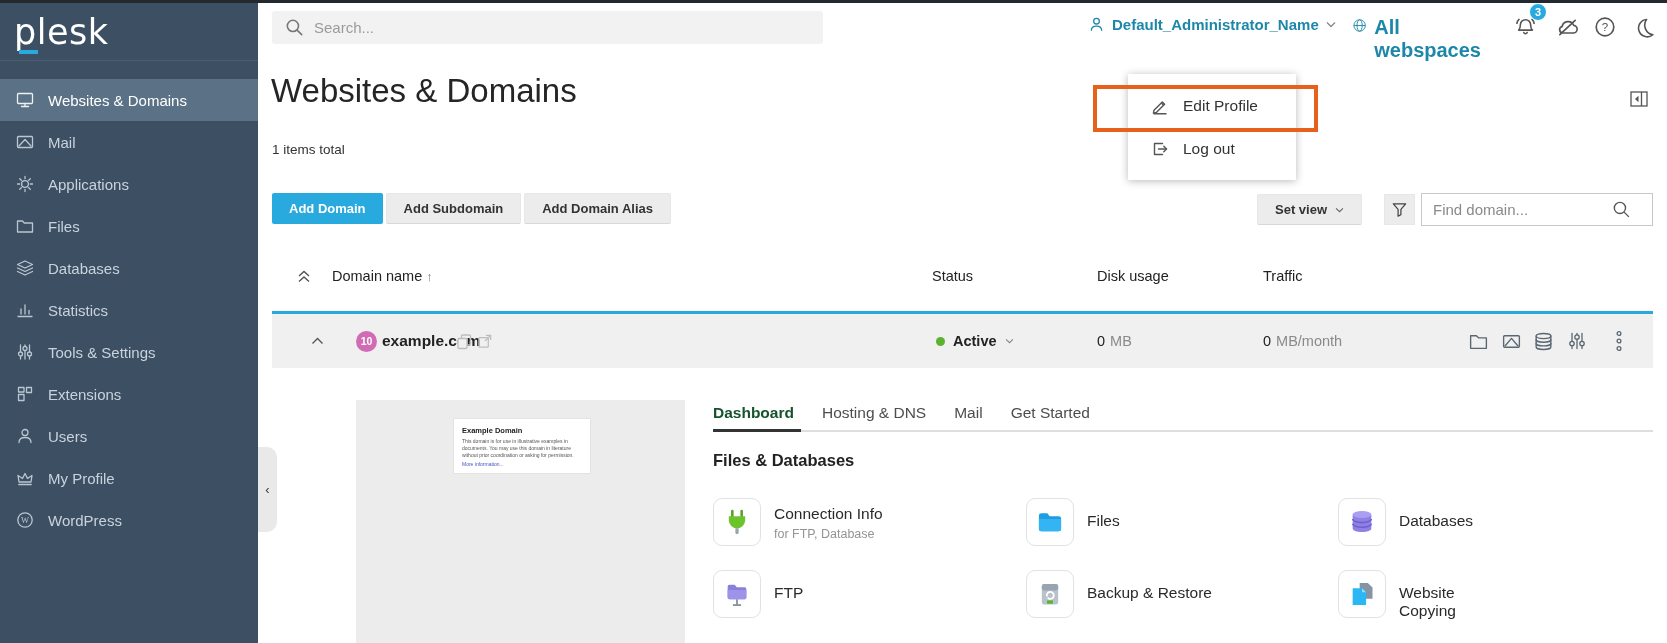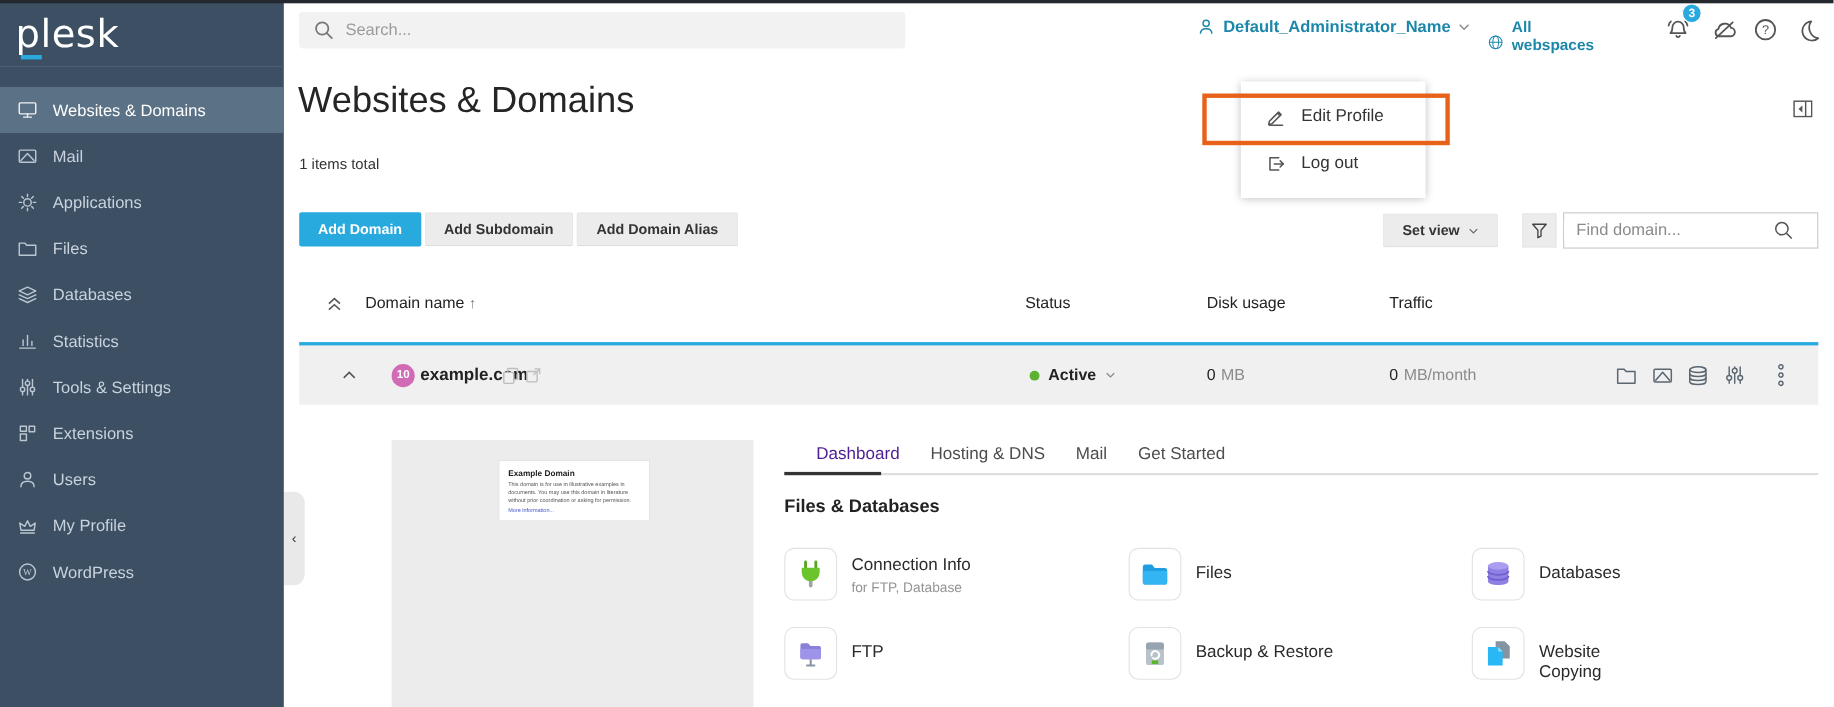--- a/index.html
+++ b/index.html
@@ -27,21 +27,21 @@
   .handle { left:258px; top:447px; width:19px; height:85px; background:#e9e9e9; border-radius:0 10px 10px 0; display:flex; align-items:center; justify-content:center; color:#3a3a3a; font-size:13px; z-index:9; cursor:pointer; }
 
   
   .search { left:272px; top:11px; width:551px; height:33px; background:#f2f2f2; border-radius:3px; display:flex; align-items:center; gap:10px; padding-left:13px; }
   .search input { border:0; background:transparent; outline:none; font-size:15px; color:#4c1d95; width:480px; font-family:inherit; }
   .search input::placeholder { color:#9b9b9b; }
   .tico { stroke:#555; fill:none; stroke-width:1.5; stroke-linecap:round; stroke-linejoin:round; }
   .teal { color:#1d87aa; }
   .user-trigger { left:1088px; top:16px; display:flex; align-items:center; gap:7px; font-size:15px; font-weight:600; cursor:pointer; }
   .user-trigger svg.person { stroke:#1d87aa; fill:none; stroke-width:1.4; }
-  .webspaces { left:1352px; top:16px; display:flex; align-items:flex-end; gap:7px; font-size:14px; font-weight:700; cursor:pointer; }
+  .webspaces { left:1352px; top:16px; display:flex; align-items:flex-start; gap:7px; font-size:20px; font-weight:700; cursor:pointer; }
   .webspaces svg { stroke:#1d87aa; fill:none; stroke-width:1.2; }
   .iconbtn { top:15px; width:24px; height:24px; display:flex; align-items:center; justify-content:center; cursor:pointer; }
   .badge { left:1529px; top:3px; min-width:18px; height:18px; border-radius:9px; background:#28aade; border:1.5px solid #fff; color:#fff; font-size:11px; font-weight:700; display:flex; align-items:center; justify-content:center; z-index:30; }
 
   
   .dropdown { left:1128px; top:42px; width:168px; background:#fff; box-shadow:0 1px 8px rgba(0,0,0,.28); z-index:50; padding:10px 0;margin-top:32px; }
   .menu-item { height:43px; display:flex; align-items:center; padding-left:23px; gap:14px; font-size:15.5px; color:#333; cursor:pointer; }
   .menu-item svg { stroke:#555; fill:none; stroke-width:1.4; stroke-linecap:round; stroke-linejoin:round; }
   .orange-box { left:1093px; top:85px; width:225px; height:47px; border:4px solid #e8611a; z-index:60; }
 
@@ -78,21 +78,21 @@
   
   .preview-box { left:356px; top:400px; width:329px; height:243px; background:#ececec; }
   .preview-card { position:absolute; left:97px; top:18px; width:138px; height:56px; background:#fff; border:1px solid #e3e3e3; padding:7px 8px; overflow:hidden; }
   .pc-title { font-size:7.5px; font-weight:700; color:#1b1b1b; margin-bottom:3px; }
   .pc-body { font-size:5px; line-height:1.4; color:#555; }
   .pc-link { font-size:5px; color:#4456c7; margin-top:2px; }
 
   
   .tabs { left:713px; top:404px; display:flex; gap:28px; font-size:15.5px; color:#4d4d4d; }
   .tab { cursor:pointer; padding-bottom:8px; }
-  .tab.active { color:#4c1d95; font-weight:400;margin-left:29px; }
+  .tab.active { color:#14532d; font-weight:700; }
   .tabs-underline { left:713px; top:430px; width:940px; height:2px; background:#dedede; }
   .tab-active-bar { left:713px; top:429px; width:88px; height:3px; background:#333; }
 
   .section-title { left:713px; top:451px; font-size:16.5px; font-weight:700; color:#222; }
 
   
   .tile-icon { width:48px; height:48px; background:#fff; border:1px solid #e2e2e2; border-radius:9px; display:flex; align-items:center; justify-content:center; cursor:pointer; }
   .tile-label { font-size:15.5px; color:#2a2a2a; cursor:pointer; }
   .tile-sub { font-size:12.5px; color:#949494; }
 </style>

